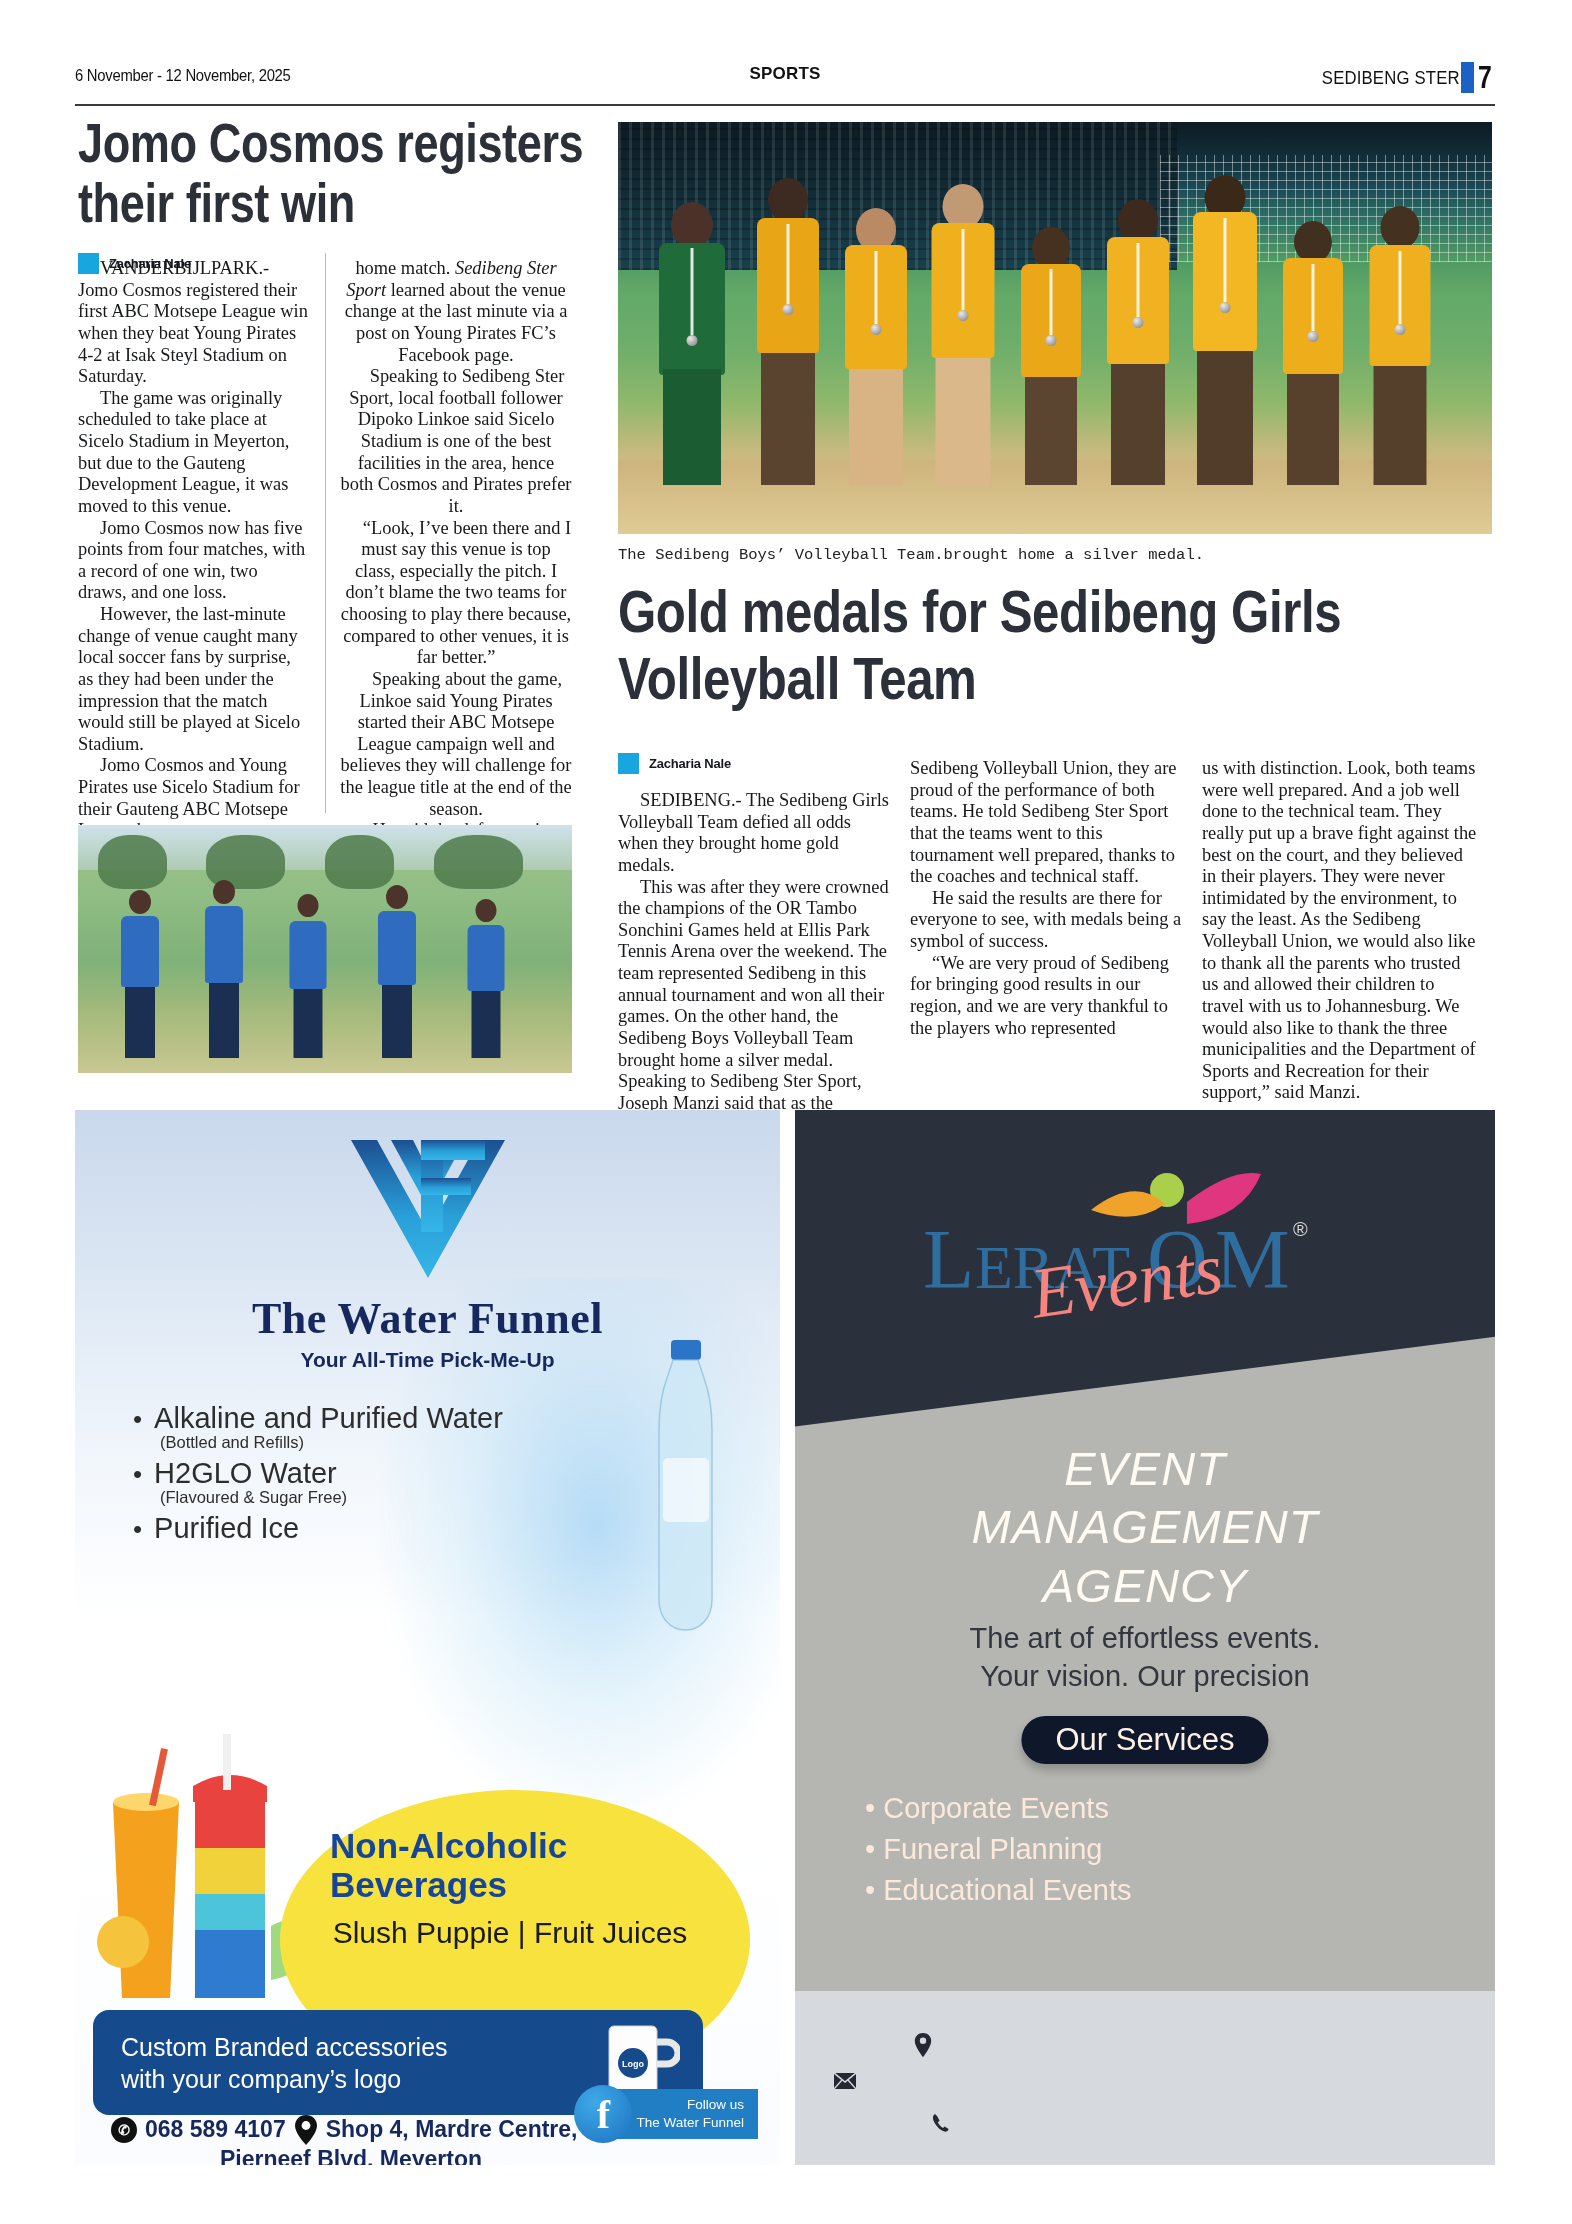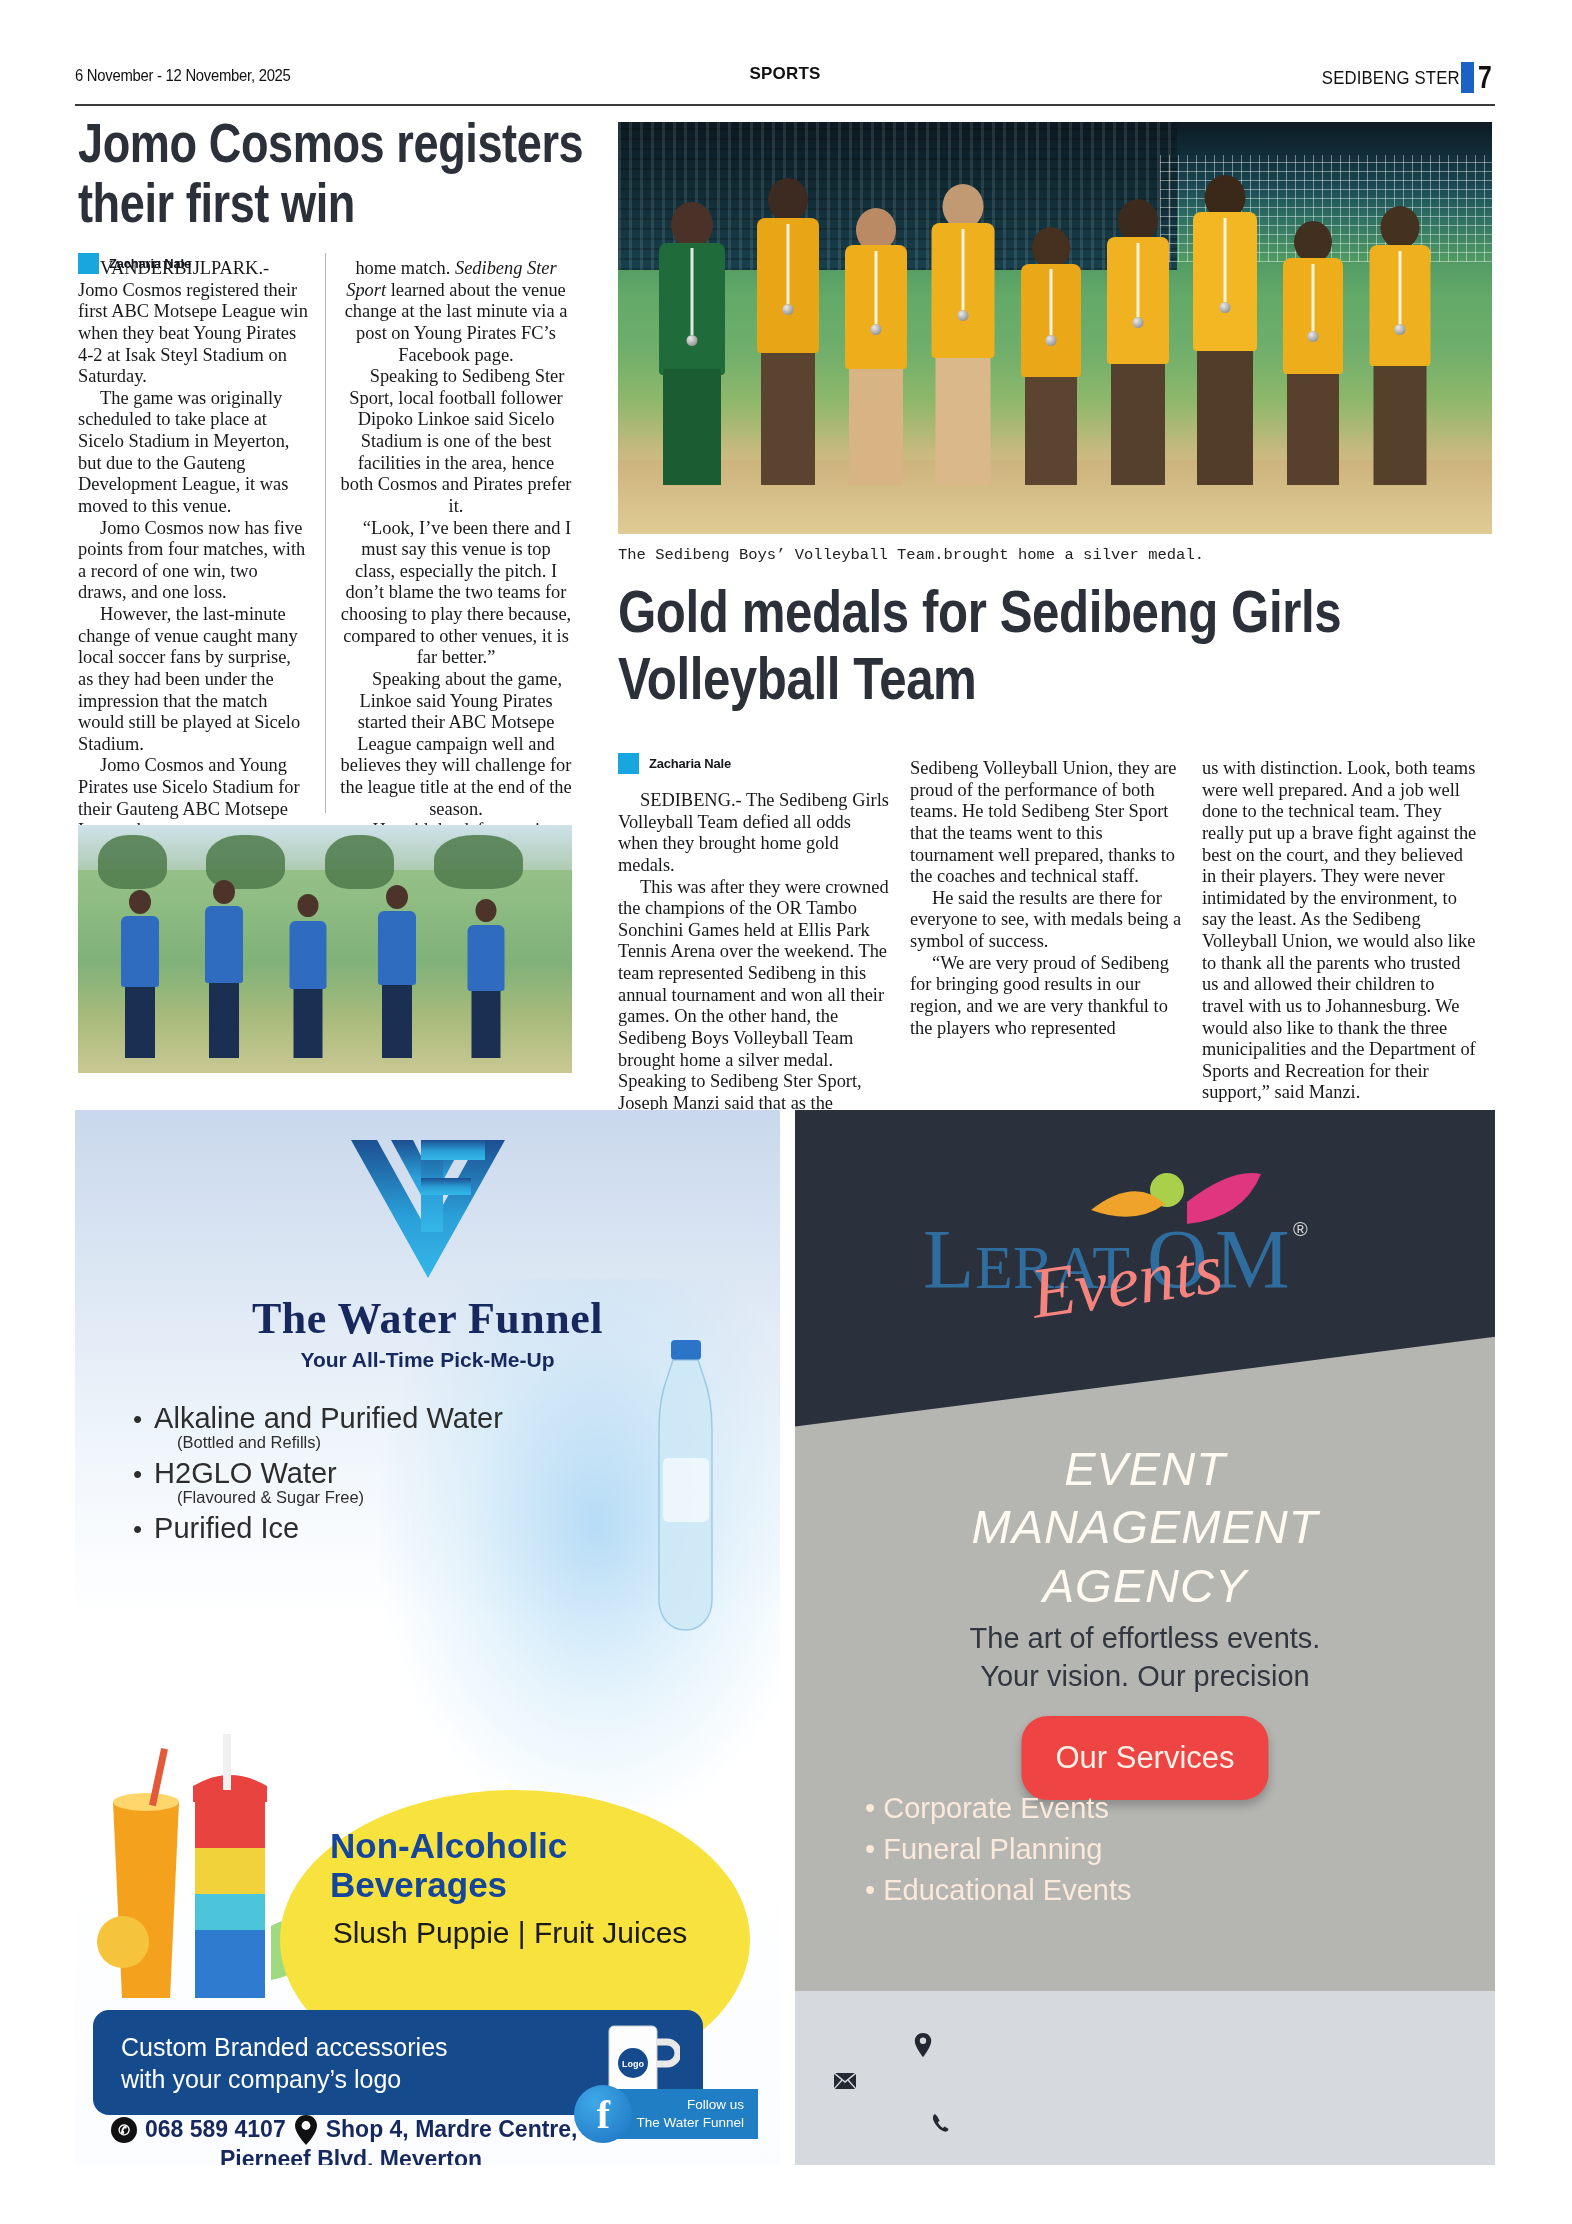--- a/index.html
+++ b/index.html
@@ -192,21 +192,21 @@
   }
   .wf-bullets { position: absolute; left: 58px; top: 292px; width: 470px; }
   .wf-bullets li { list-style: none; margin-bottom: 5px; }
   .wf-bullets .bl {
     font-family: "Liberation Sans", sans-serif; font-size: 29px; color: #2d2d2d;
     display: flex; align-items: baseline; gap: 12px;
   }
   .wf-bullets .bl .dot { font-size: 26px; line-height: 1; }
   .wf-bullets .sl {
     font-family: "Liberation Sans", sans-serif; font-size: 16.5px;
-    color: #2d2d2d; margin-left: 44px; margin-top: -2px;
+    color: #2d2d2d; margin-left: 27px; margin-top: -2px;
   }
   .wf-bottle {
     position: absolute; right: 42px; top: 228px; width: 105px; height: 300px;
   }
   .wf-ycircle {
     position: absolute; left: 205px; top: 680px; width: 470px; height: 300px;
     background: #f7e23e; border-radius: 50%;
   }
   .wf-na {
     position: absolute; left: 255px; top: 716px; width: 370px; 
@@ -289,22 +289,22 @@
     color: #fffaf2; letter-spacing: 1px;
   }
   .lm-tag {
     position: absolute; left: 50%; transform: translateX(-50%); top: 510px;
     width: 640px; text-align: center;
     font-family: "Liberation Sans", sans-serif; font-size: 29px;
     line-height: 1.3; color: #32373f;
   }
   .lm-pill {
     position: absolute; left: 50%; transform: translateX(-50%); top: 606px;
-    background: #ef4444; color: #fdf1e6; border-radius: 26px;
-    padding: 24px 34px; font-family: "Liberation Sans", sans-serif;
+    background: #0f172a; color: #fdf1e6; border-radius: 26px;
+    padding: 6px 34px; font-family: "Liberation Sans", sans-serif;
     font-size: 31px; box-shadow: 0 6px 10px rgba(0,0,0,.22);
   }
   .lm-services {
     position: absolute; left: 70px; top: 678px; width: 600px;
   }
   .lm-services li {
     list-style: none; font-family: "Liberation Sans", sans-serif;
     font-size: 29px; color: #fbe9dc; line-height: 1.42;
   }
   .lm-contacts {

